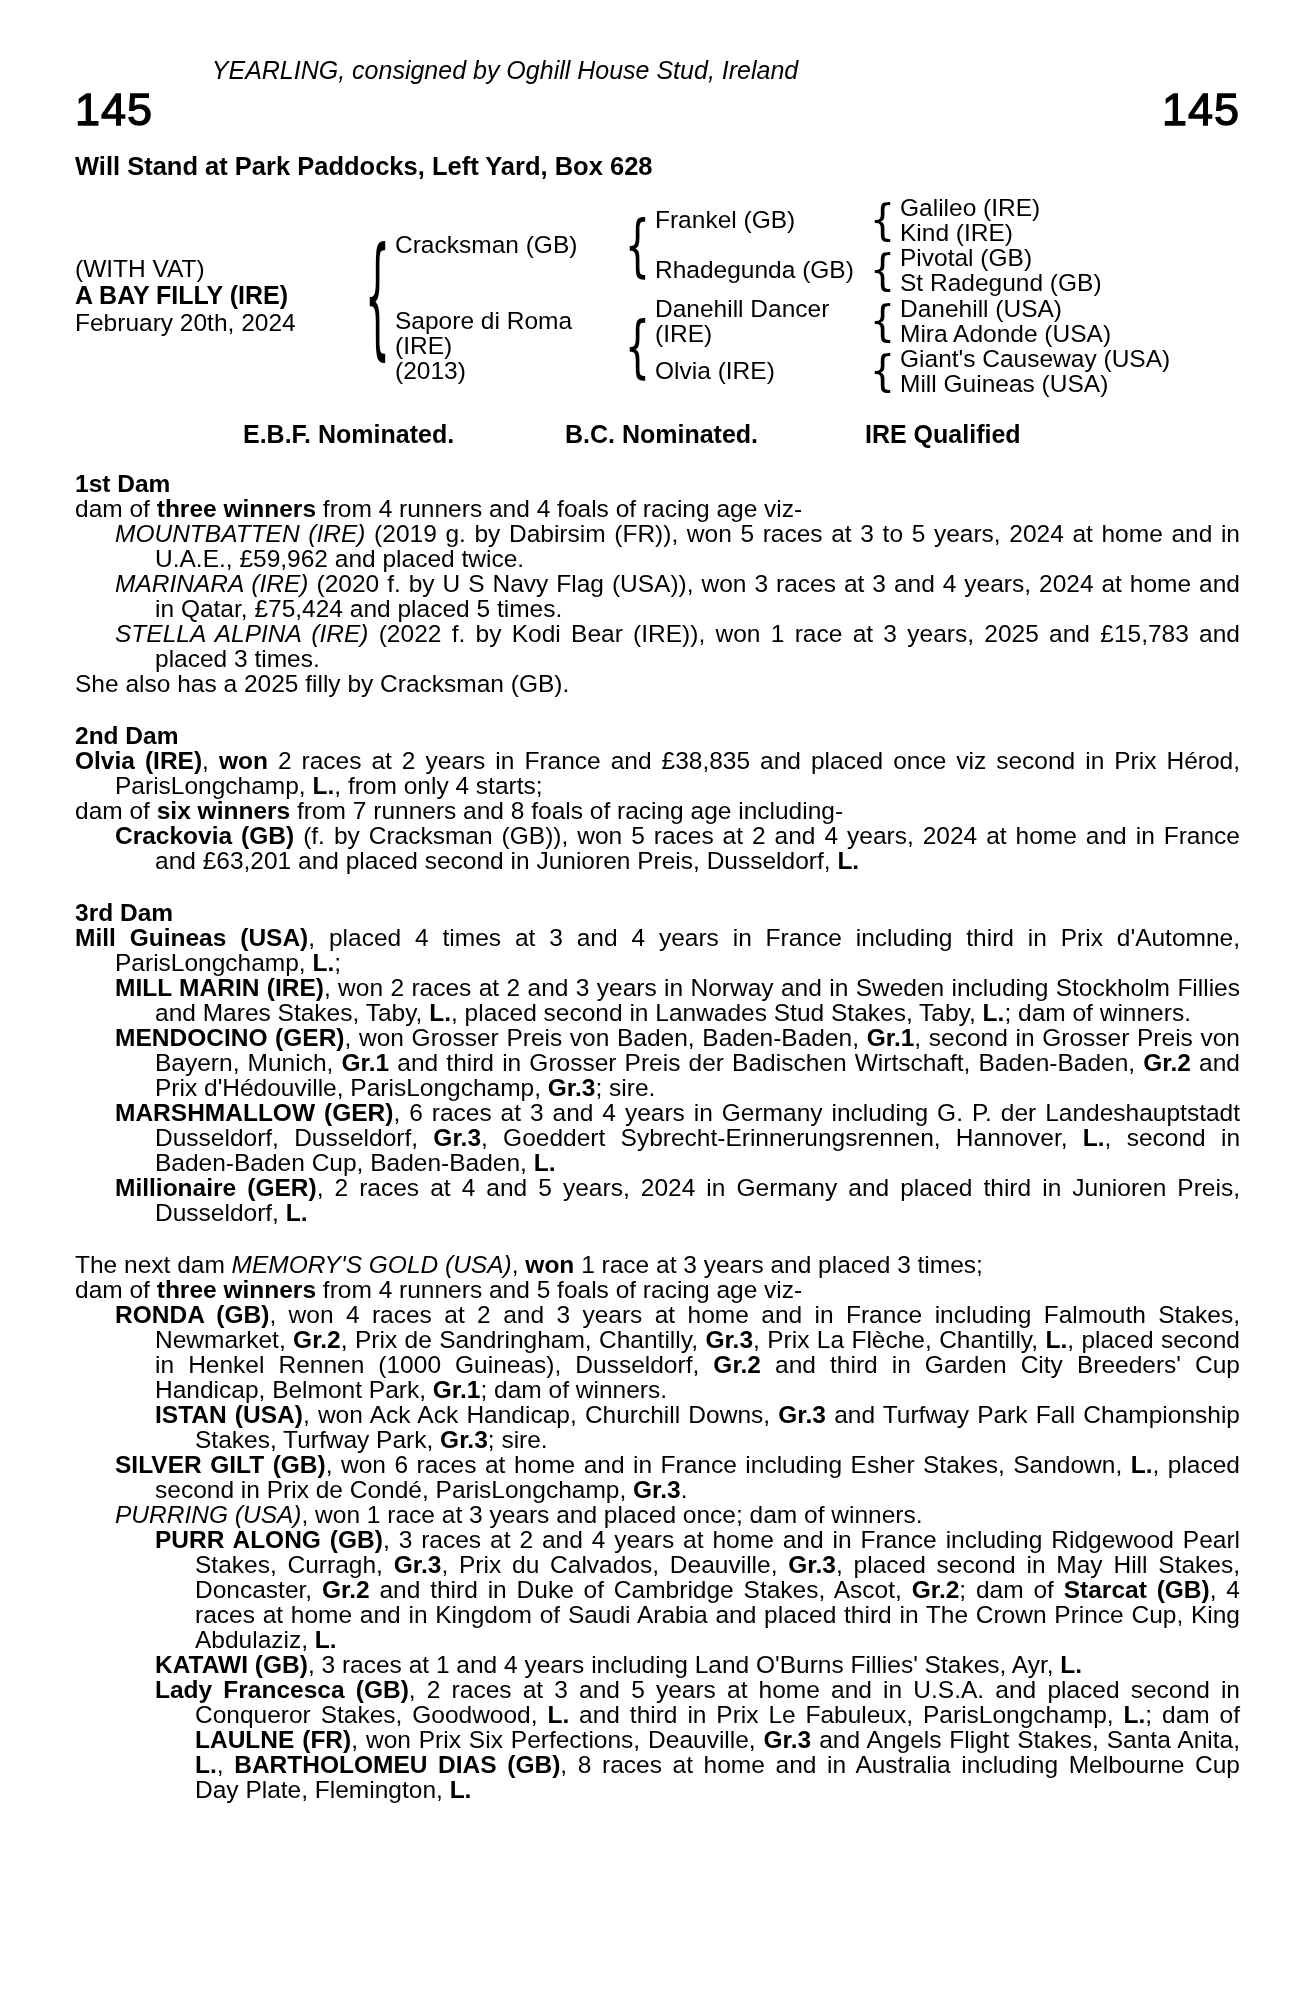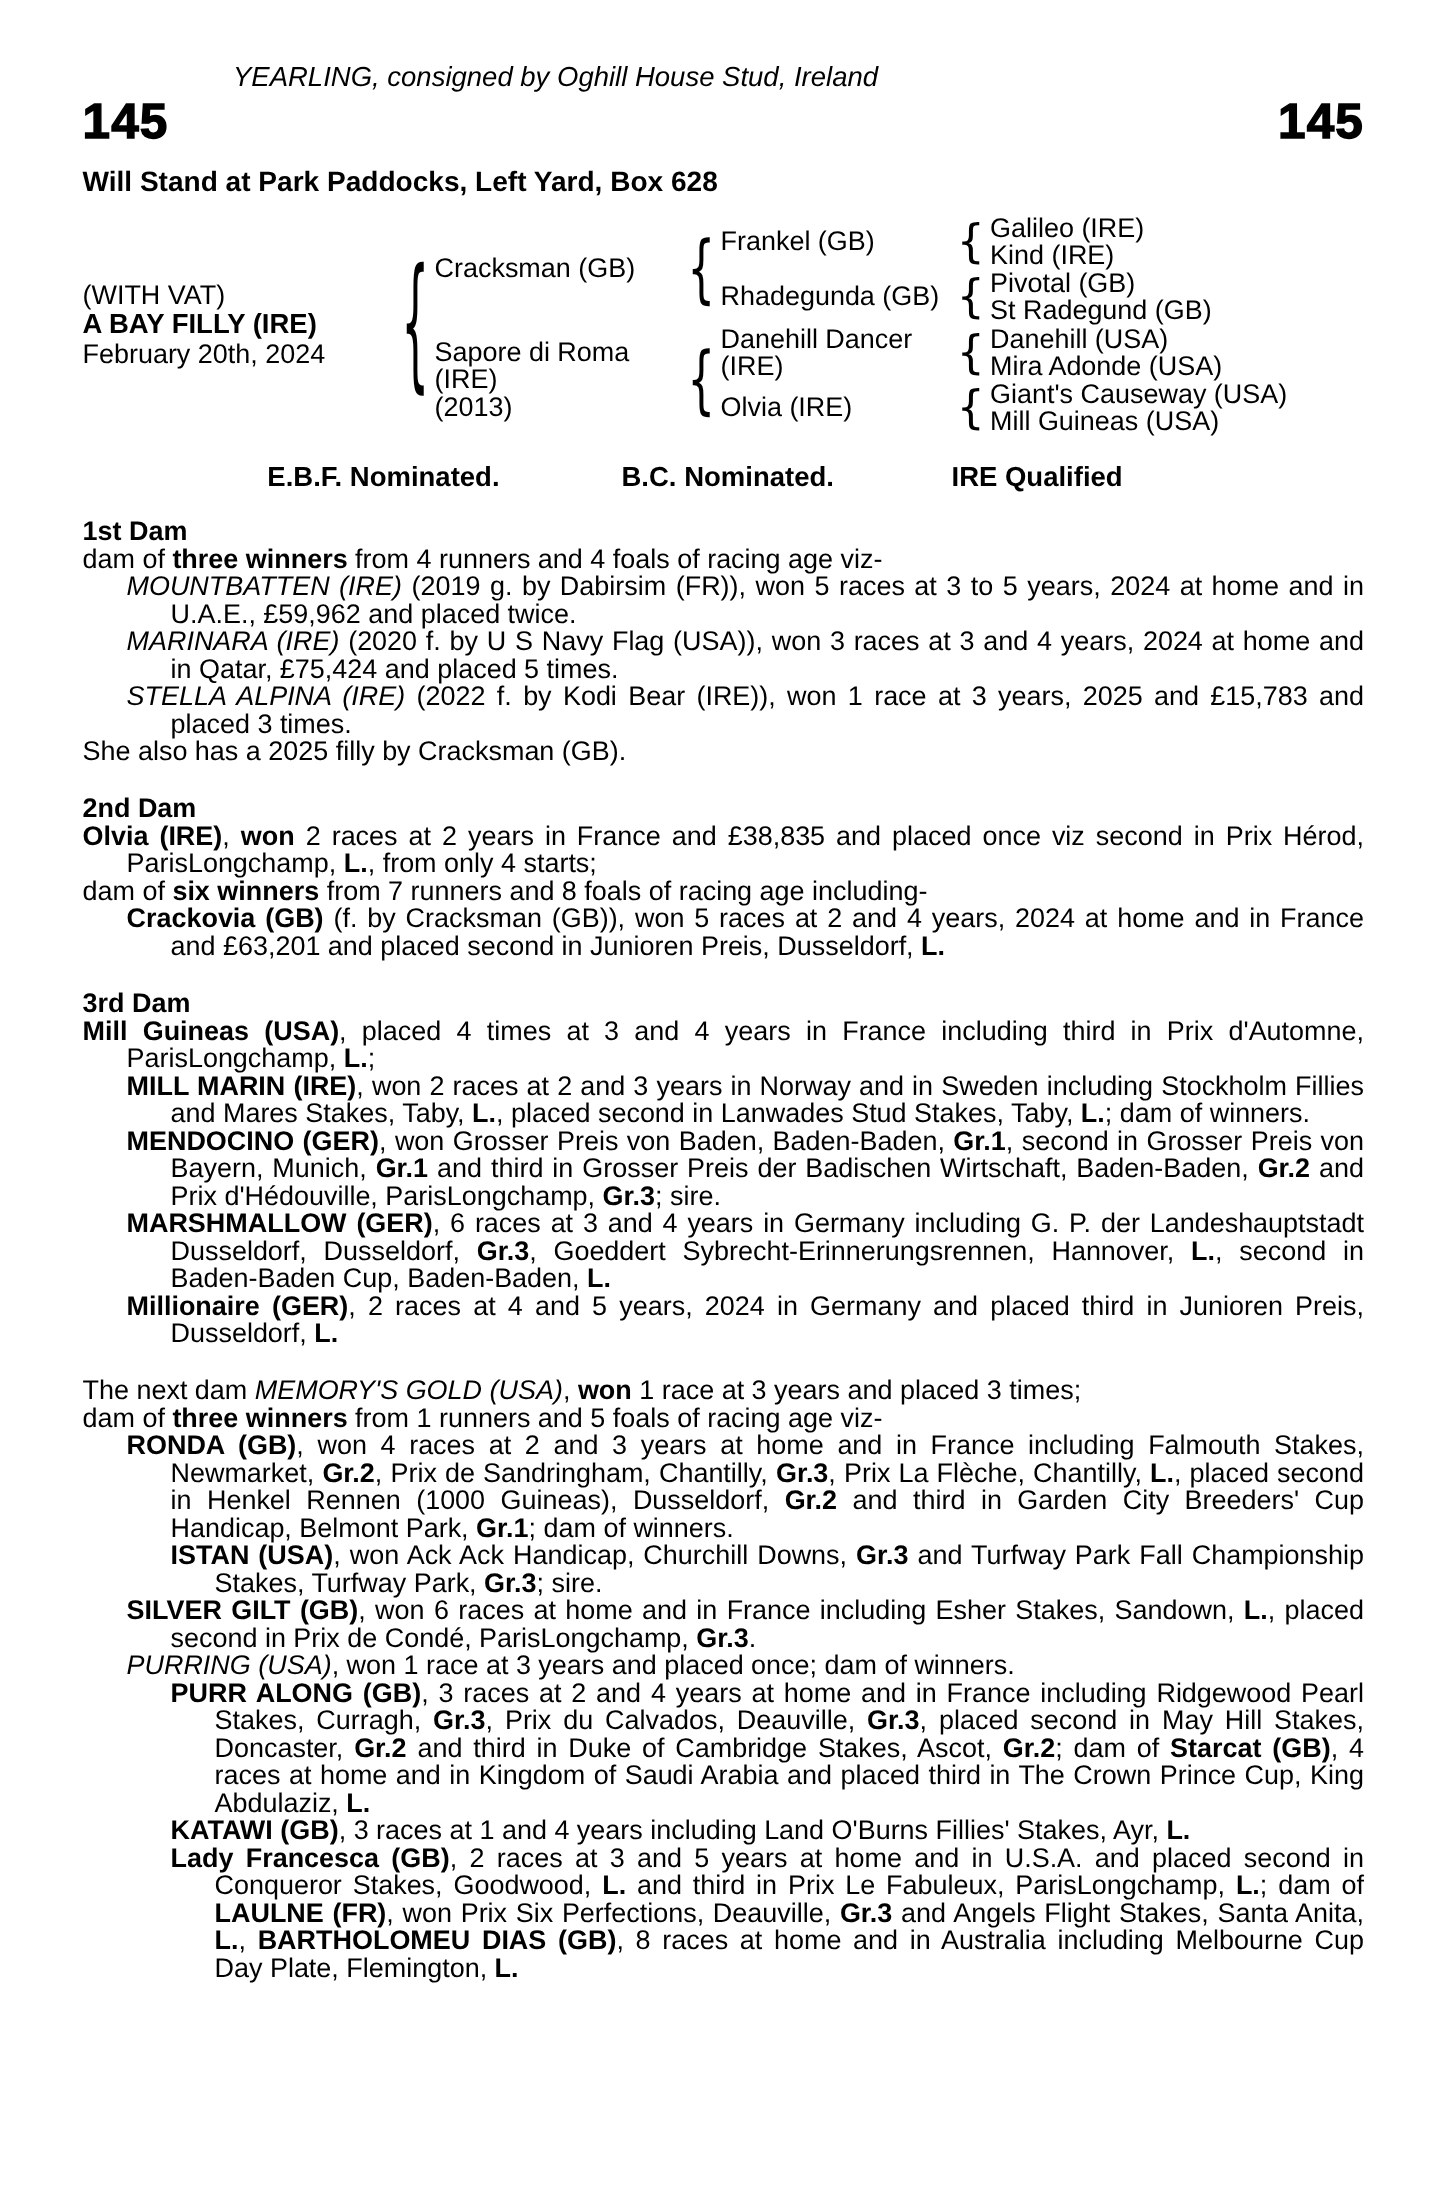--- a/index.html
+++ b/index.html
@@ -6,21 +6,21 @@
   body{
     width:1315px;height:2000px;background:#ffffff;color:#000;
     font-family:"Liberation Sans","DejaVu Sans",sans-serif;
     overflow:hidden;
   }
   .page{padding:56px 75px 0 75px;}
 
   
   .consignor{font-style:italic;font-size:25px;width:860px;text-align:center;line-height:28px;}
   .lotrow{position:relative;height:48px;margin-top:2px;}
-  .lotnum{font-size:45px;font-weight:bold;line-height:48px;-webkit-text-stroke:1.3px #000;letter-spacing:1px;}
+  .lotnum{font-size:45px;font-weight:normal;line-height:48px;-webkit-text-stroke:1.3px #000;letter-spacing:1px;}
   .lotnum.left{position:absolute;left:0;top:0;}
   .lotnum.right{position:absolute;right:0;top:0;}
   .stand{font-weight:bold;font-size:25.5px;margin-top:18px;line-height:28px;}
 
   
   .pedigree{display:flex;margin-top:14px;height:202px;font-size:24.5px;align-items:stretch;}
   .ped-subject{width:285px;display:flex;flex-direction:column;justify-content:center;line-height:27px;flex:none;}
   .ped-name{font-weight:bold;font-size:25px;}
   .gencol{display:flex;flex-direction:column;flex:1;}
   .half{display:flex;flex:1;align-items:center;}
@@ -161,21 +161,21 @@
       <div class="para lvl0"><span class="b">Olvia (IRE)</span><span>, </span><span class="b">won</span><span> 2 races at 2 years in France and £38,835 and placed once viz second in Prix Hérod, ParisLongchamp, </span><span class="b">L.</span><span>, from only 4 starts;</span></div>
       <div class="para lvl0"><span>dam of </span><span class="b">six winners</span><span> from 7 runners and 8 foals of racing age including-</span></div>
       <div class="para lvl1"><span class="b">Crackovia (GB)</span><span> (f. by Cracksman (GB)), won 5 races at 2 and 4 years, 2024 at home and in France and £63,201 and placed second in Junioren Preis, Dusseldorf, </span><span class="b">L.</span></div>
       <div class="para lvl0 hdr gap"><span>3rd Dam</span></div>
       <div class="para lvl0"><span class="b">Mill Guineas (USA)</span><span>, placed 4 times at 3 and 4 years in France including third in Prix d'Automne, ParisLongchamp, </span><span class="b">L.</span><span>;</span></div>
       <div class="para lvl1"><span class="b">MILL MARIN (IRE)</span><span>, won 2 races at 2 and 3 years in Norway and in Sweden including Stockholm Fillies and Mares Stakes, Taby, </span><span class="b">L.</span><span>, placed second in Lanwades Stud Stakes, Taby, </span><span class="b">L.</span><span>; dam of winners.</span></div>
       <div class="para lvl1"><span class="b">MENDOCINO (GER)</span><span>, won Grosser Preis von Baden, Baden-Baden, </span><span class="b">Gr.1</span><span>, second in Grosser Preis von Bayern, Munich, </span><span class="b">Gr.1</span><span> and third in Grosser Preis der Badischen Wirtschaft, Baden-Baden, </span><span class="b">Gr.2</span><span> and Prix d'Hédouville, ParisLongchamp, </span><span class="b">Gr.3</span><span>; sire.</span></div>
       <div class="para lvl1"><span class="b">MARSHMALLOW (GER)</span><span>, 6 races at 3 and 4 years in Germany including G. P. der Landeshauptstadt Dusseldorf, Dusseldorf, </span><span class="b">Gr.3</span><span>, Goeddert Sybrecht-Erinnerungsrennen, Hannover, </span><span class="b">L.</span><span>, second in Baden-Baden Cup, Baden-Baden, </span><span class="b">L.</span></div>
       <div class="para lvl1"><span class="b">Millionaire (GER)</span><span>, 2 races at 4 and 5 years, 2024 in Germany and placed third in Junioren Preis, Dusseldorf, </span><span class="b">L.</span></div>
       <div class="para lvl0 gap"><span>The next dam </span><span class="i">MEMORY'S GOLD (USA)</span><span>, </span><span class="b">won</span><span> 1 race at 3 years and placed 3 times;</span></div>
-      <div class="para lvl0"><span>dam of </span><span class="b">three winners</span><span> from 1 runners and 5 foals of racing age viz-</span></div>
+      <div class="para lvl0"><span>dam of </span><span class="b">three winners</span><span> from 4 runners and 5 foals of racing age viz-</span></div>
       <div class="para lvl1"><span class="b">RONDA (GB)</span><span>, won 4 races at 2 and 3 years at home and in France including Falmouth Stakes, Newmarket, </span><span class="b">Gr.2</span><span>, Prix de Sandringham, Chantilly, </span><span class="b">Gr.3</span><span>, Prix La Flèche, Chantilly, </span><span class="b">L.</span><span>, placed second in Henkel Rennen (1000 Guineas), Dusseldorf, </span><span class="b">Gr.2</span><span> and third in Garden City Breeders' Cup Handicap, Belmont Park, </span><span class="b">Gr.1</span><span>; dam of winners.</span></div>
       <div class="para lvl2"><span class="b">ISTAN (USA)</span><span>, won Ack Ack Handicap, Churchill Downs, </span><span class="b">Gr.3</span><span> and Turfway Park Fall Championship Stakes, Turfway Park, </span><span class="b">Gr.3</span><span>; sire.</span></div>
       <div class="para lvl1"><span class="b">SILVER GILT (GB)</span><span>, won 6 races at home and in France including Esher Stakes, Sandown, </span><span class="b">L.</span><span>, placed second in Prix de Condé, ParisLongchamp, </span><span class="b">Gr.3</span><span>.</span></div>
       <div class="para lvl1"><span class="i">PURRING (USA)</span><span>, won 1 race at 3 years and placed once; dam of winners.</span></div>
       <div class="para lvl2"><span class="b">PURR ALONG (GB)</span><span>, 3 races at 2 and 4 years at home and in France including Ridgewood Pearl Stakes, Curragh, </span><span class="b">Gr.3</span><span>, Prix du Calvados, Deauville, </span><span class="b">Gr.3</span><span>, placed second in May Hill Stakes, Doncaster, </span><span class="b">Gr.2</span><span> and third in Duke of Cambridge Stakes, Ascot, </span><span class="b">Gr.2</span><span>; dam of </span><span class="b">Starcat (GB)</span><span>, 4 races at home and in Kingdom of Saudi Arabia and placed third in The Crown Prince Cup, King Abdulaziz, </span><span class="b">L.</span></div>
       <div class="para lvl2"><span class="b">KATAWI (GB)</span><span>, 3 races at 1 and 4 years including Land O'Burns Fillies' Stakes, Ayr, </span><span class="b">L.</span></div>
       <div class="para lvl2"><span class="b">Lady Francesca (GB)</span><span>, 2 races at 3 and 5 years at home and in U.S.A. and placed second in Conqueror Stakes, Goodwood, </span><span class="b">L.</span><span> and third in Prix Le Fabuleux, ParisLongchamp, </span><span class="b">L.</span><span>; dam of </span><span class="b">LAULNE (FR)</span><span>, won Prix Six Perfections, Deauville, </span><span class="b">Gr.3</span><span> and Angels Flight Stakes, Santa Anita, </span><span class="b">L.</span><span>, </span><span class="b">BARTHOLOMEU DIAS (GB)</span><span>, 8 races at home and in Australia including Melbourne Cup Day Plate, Flemington, </span><span class="b">L.</span></div>
     </main>
 
 </div>

